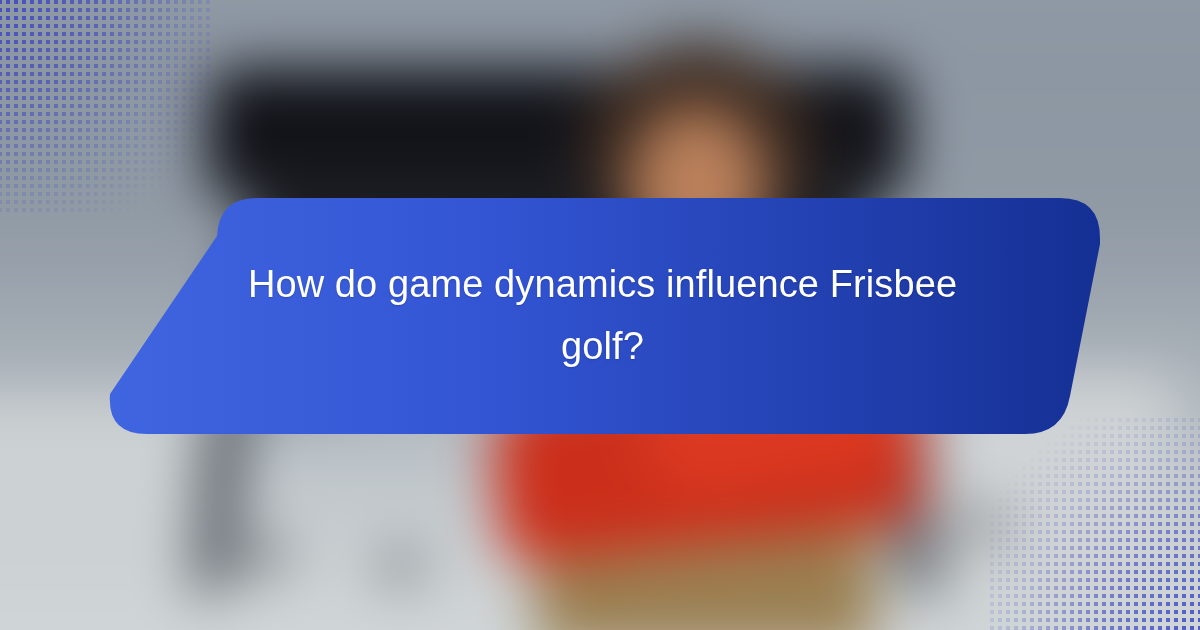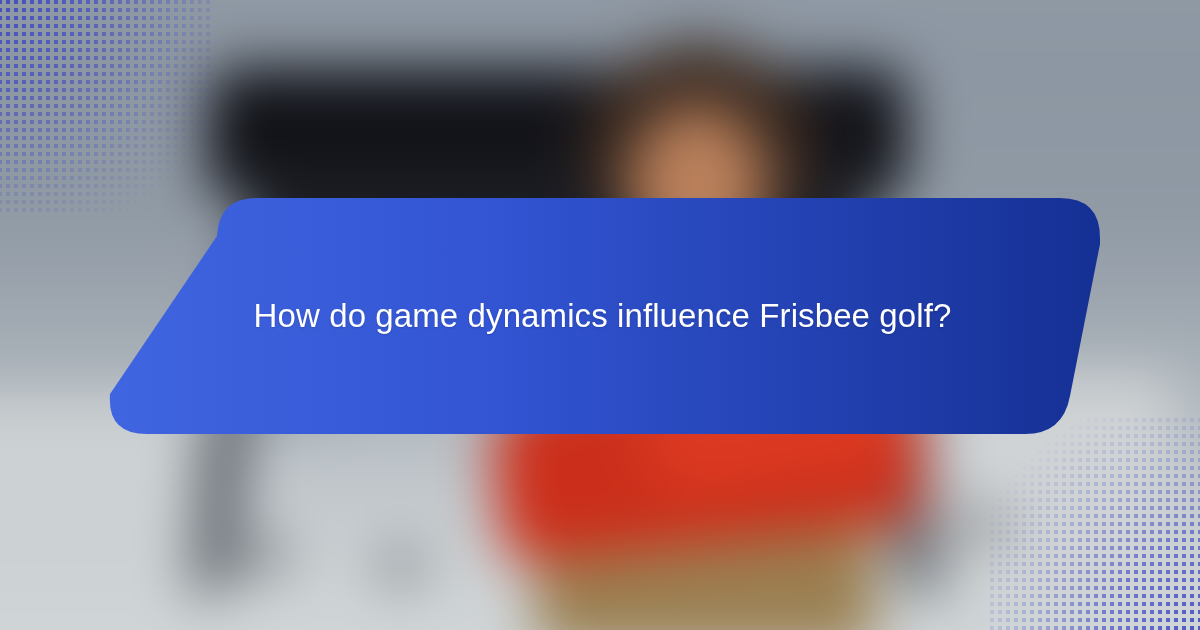--- a/index.html
+++ b/index.html
@@ -160,21 +160,21 @@
     display:block;
   }
   .card-text {
     position:absolute;
     left:130px; top:0; right:130px; bottom:0;
     display:flex;
     align-items:center;
     justify-content:center;
     text-align:center;
     color:#ffffff;
-    font-size:33px;
+    font-size:38px;
     line-height:1.62;
     font-weight:400;
     letter-spacing:.1px;
     text-shadow:0 1px 2px rgba(0,0,0,.18);
   }
 </style>
 </head>
 <body>
 
 <div id="stage">

